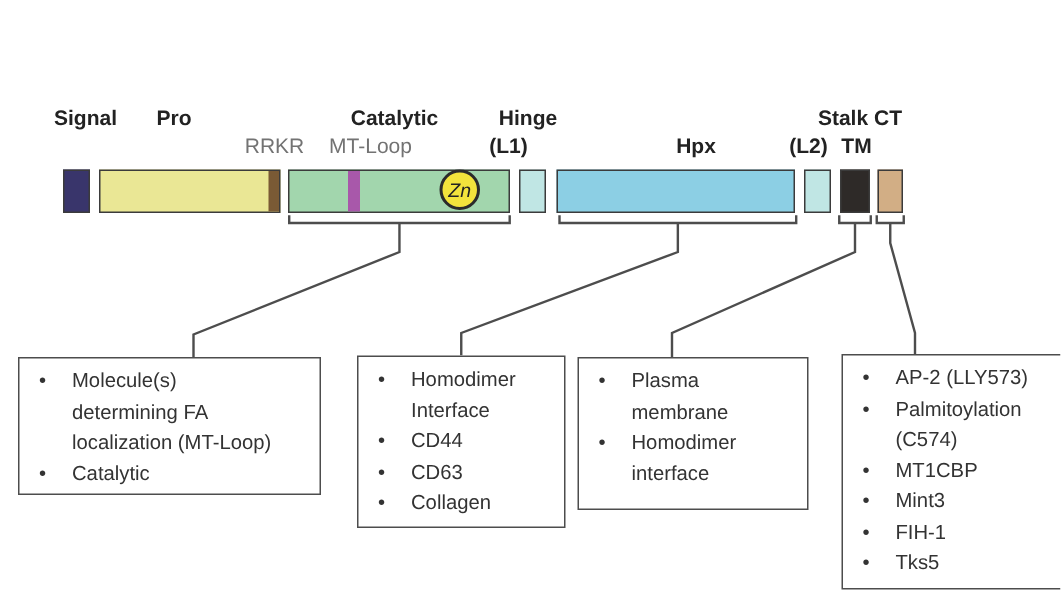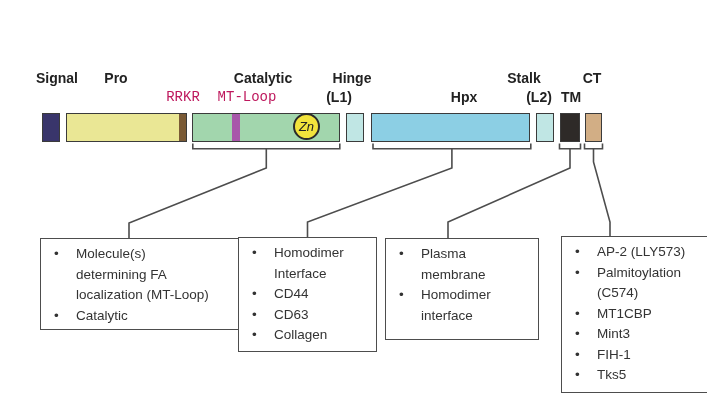--- a/index.html
+++ b/index.html
@@ -13,21 +13,21 @@
     border:1.5px solid #3b3b3b;
   }
   .stripe { position:absolute; top:0; bottom:0; }
   
   .bar-label {
     position:absolute; transform:translateX(-50%); white-space:nowrap;
     font-size:14px; font-weight:bold; color:#222; line-height:17px;
   }
   .row1 { top:70px; }
   .row2 { top:89px; }
-  .regular { font-weight:normal; color:#be185d;font-family:Liberation Mono, monospace; }
+  .regular { font-weight:normal; color:#737373; }
   
   .zn-badge {
     position:absolute; left:293px; top:113px; width:27px; height:27px;
     border:2px solid #2b2b2b; border-radius:50%; box-sizing:border-box;
     display:flex; align-items:center; justify-content:center;
     font-size:13px; color:#222;font-style:italic;
   }
   
   #lines { position:absolute; left:0; top:0; pointer-events:none; }
   
@@ -44,21 +44,21 @@
 </style>
 </head>
 <body>
 
 <div id="canvas">
 
   <div class="bar-label row1" style="left:57px">Signal</div>
   <div class="bar-label row1" style="left:116px">Pro</div>
   <div class="bar-label row1" style="left:263px">Catalytic</div>
   <div class="bar-label row1" style="left:352px">Hinge</div>
-  <div class="bar-label row1" style="left:524px">Stalk</div>
+  <div class="bar-label row1" style="left:562px">Stalk</div>
   <div class="bar-label row1" style="left:592px">CT</div>
 
   <div class="bar-label row2 regular" style="left:183px">RRKR</div>
   <div class="bar-label row2 regular" style="left:247px">MT-Loop</div>
   <div class="bar-label row2" style="left:339px">(L1)</div>
   <div class="bar-label row2" style="left:464px">Hpx</div>
   <div class="bar-label row2" style="left:539px">(L2)</div>
   <div class="bar-label row2" style="left:571px">TM</div>
 
   <div class="bar-seg" style="left: 42px; width: 18px; background-color: rgb(57, 53, 107);"></div>
@@ -84,21 +84,21 @@
       <path d="M373,143.5 V148.7 H530.8 V143.5"></path>
       <path d="M559.5,143.5 V148.7 H580.5 V143.5"></path>
       <path d="M584.5,143.5 V148.7 H602.5 V143.5"></path>
       <path d="M266.3,148.7 V168 L129,223 V238"></path>
       <path d="M451.9,148.7 V168 L307.5,222 V237"></path>
       <path d="M570,148.7 V168 L448,222 V238"></path>
       <path d="M593.5,148.7 V162 L610,222 V236"></path>
     </g>
   </svg>
 
-  <div class="ann-box" style="left:40px;top:238px;width:202px;height:92px">
+  <div class="ann-box" style="left:12px;top:238px;width:202px;height:92px">
     <ul>
       <li>Molecule(s)
 determining FA
 localization (MT-Loop)</li>
       <li>Catalytic</li>
     </ul>
   </div>
 
   <div class="ann-box" style="left:238px;top:237px;width:139px;height:115px">
     <ul>

